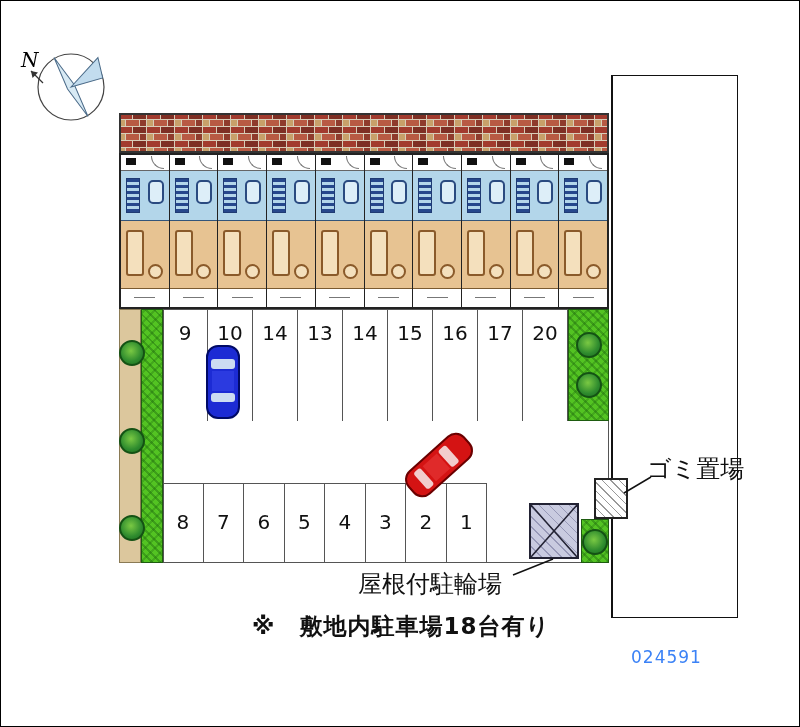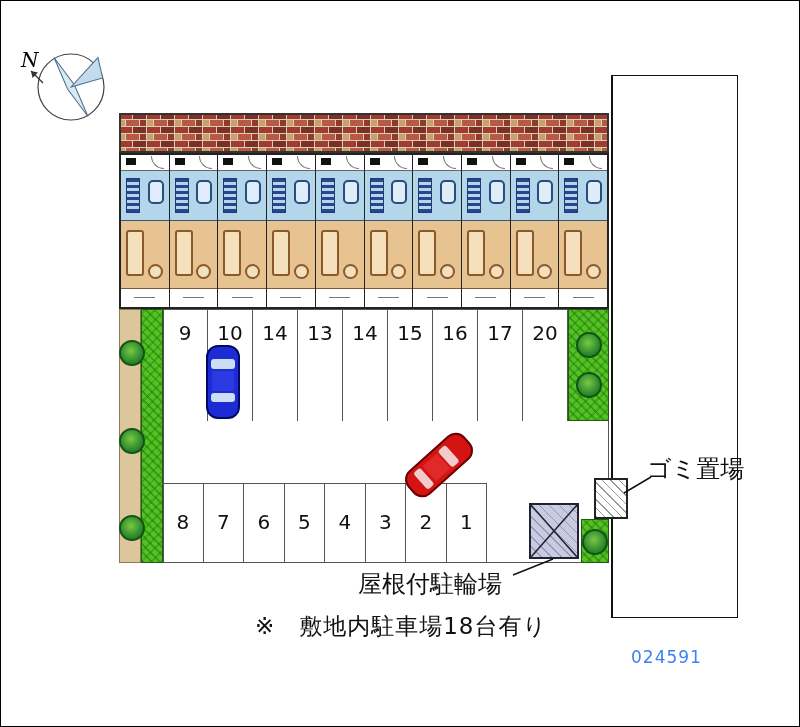--- a/index.html
+++ b/index.html
@@ -59,21 +59,21 @@
           background-image:repeating-linear-gradient(45deg,rgba(60,60,110,.35) 0 1px,transparent 1px 7px); }
 
   
   .car { z-index:6; }
   .car-blue { left:204px; top:343px; }
   .car-red { left:399px; top:447px; transform:rotate(-42deg); transform-origin:center; }
 
   
   .garbage-label { left:646px; top:452px; font-size:24px; z-index:7; white-space:nowrap; }
   .bike-label { left:357px; top:567px; font-size:24px; z-index:7; white-space:nowrap; }
-  .note { left:160px; top:610px; width:480px; text-align:center; font-size:23px; z-index:7; letter-spacing:1px; }
+  .note { left:160px; top:610px; width:480px; text-align:center; font-size:23px; z-index:7; letter-spacing:1px;font-weight:bold; }
   .plan-id { left:630px; top:646px; font-size:17px; letter-spacing:1px; color:#3b82f6; z-index:7; }
 
   .overlay-lines { left:0; top:0; z-index:7; pointer-events:none; }
   .compass { left:18px; top:40px; z-index:3; }
 </style>
 </head>
 <body>
 
 <div class="canvas">
 

